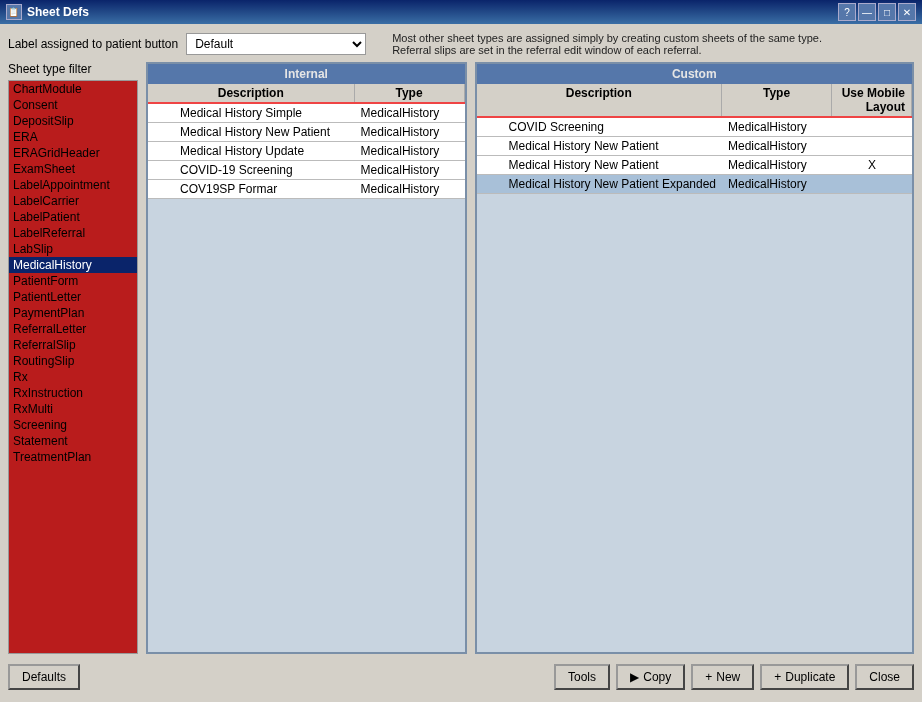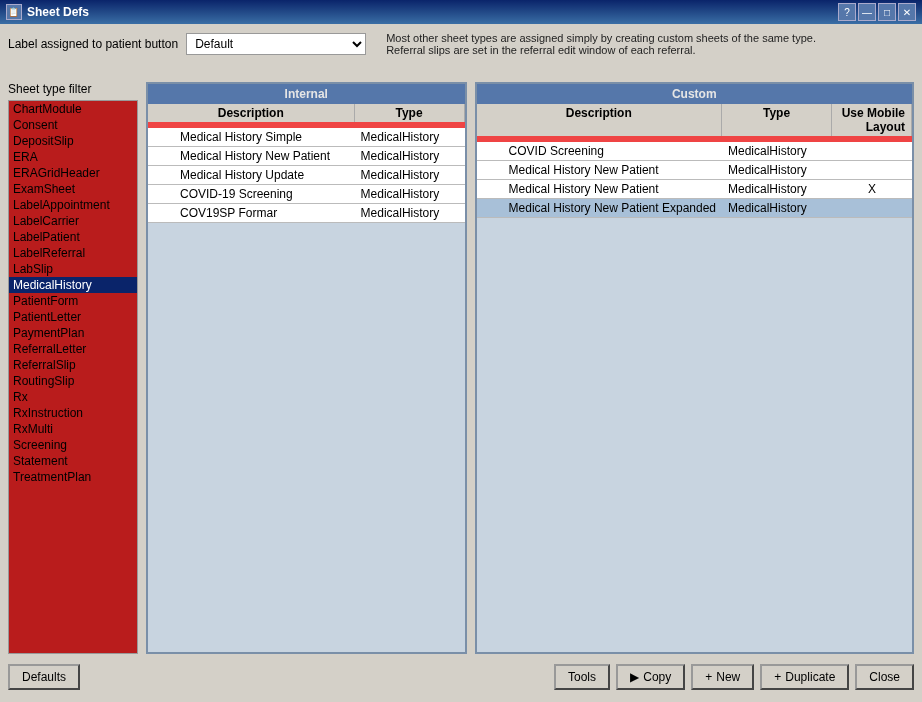--- a/index.html
+++ b/index.html
@@ -75,28 +75,27 @@
       width: 180px;
       height: 22px;
       border: 1px solid #999;
       background: white;
       padding: 1px 4px;
       font-size: 12px;
     }
     .info-text {
       font-size: 11px;
       color: #222;
-      margin-left: 12px;
+      margin-left: 18px;
     }
     .middle-area {
       display: flex;
       gap: 8px;
       flex: 1;
       min-height: 0;
-      margin-top: 20px;
     }
     .left-panel {
       width: 130px;
       flex-shrink: 0;
       display: flex;
       flex-direction: column;
       gap: 4px;
     }
     .filter-label {
       font-size: 12px;
@@ -134,21 +133,21 @@
       background: #5577aa;
       color: #e5e5e5;
       text-align: center;
       font-size: 12px;
       font-weight: bold;
       padding: 3px 0;
     }
     .table-col-headers {
       display: flex;
       background: #d4d0c8;
-      border-bottom: 6px solid #ef4444;
+      border-bottom: 2px solid #ef4444;
     }
     .table-col-header {
       font-size: 12px;
       font-weight: bold;
       padding: 2px 6px;
       border-right: 1px solid #aaa;
       text-align: center;
     }
     .col-desc { flex: 1; }
     .col-type { width: 110px; }

